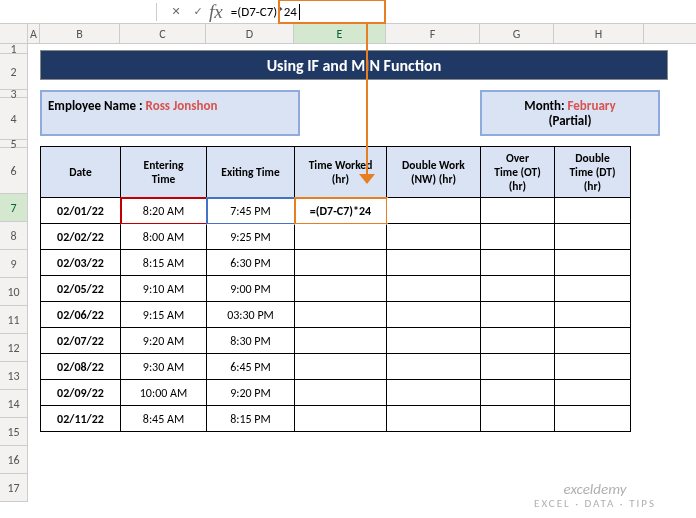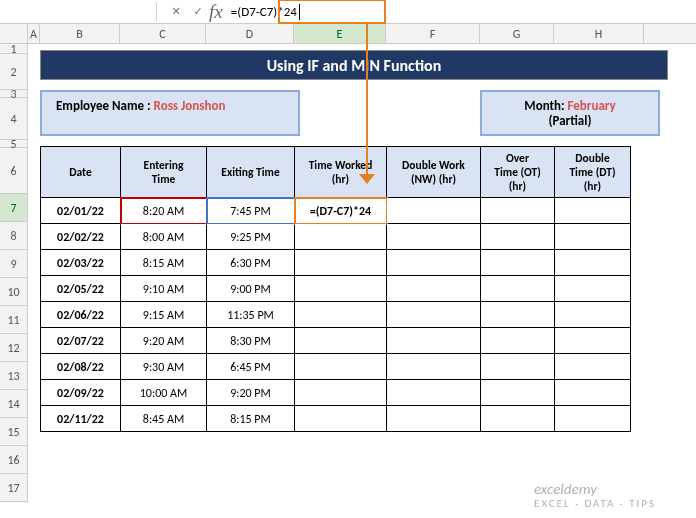--- a/index.html
+++ b/index.html
@@ -27,21 +27,21 @@
 .row-h.active { background: #d4e8d0; color: #0a6332; }
 
 
 .content { position: absolute; left: 40px; top: 50px; }
 
 
 .banner { width: 628px; height: 30px; background: #203864; color: #fff; font-weight: bold; font-size: 16px; text-align: center; line-height: 30px; margin-bottom: 10px; border: 1px solid #888; }
 
 
 .info-row { display: flex; gap: 180px; margin-bottom: 10px; }
-.info-box { background: #dae3f3; border: 2px solid #8faadc; padding: 6px 14px; font-size: 13px; }
+.info-box { background: #dae3f3; border: 2px solid #8faadc; padding: 6px 6px; font-size: 13px; }
 .info-box.emp { width: 260px; }
 .info-box.month { width: 180px; text-align: center; }
 .info-box b { font-weight: bold; }
 .info-box .val { color: #d9534f; font-weight: bold; }
 
 
 .tbl { border-collapse: collapse; }
 .tbl th, .tbl td { border: 1px solid #000; text-align: center; padding: 0; height: 26px; font-size: 12px; position: relative; }
 .tbl th { background: #dae3f3; font-weight: bold; font-size: 11.5px; padding: 4px 12px; height: 44px; vertical-align: middle; }
 .tbl td { background: #fff; font-weight: bold; }
@@ -58,21 +58,21 @@
 
 .sel-c { outline: 2px solid #c00000; outline-offset: -1px; }
 .sel-d { outline: 2px solid #4472c4; outline-offset: -1px; }
 .sel-e { outline: 2px solid #e67e22; outline-offset: -1px; background: #fff; font-weight: normal; text-align: left; padding-left: 4px; font-size: 12px; }
 
 
 .arrow-line { position: absolute; border-left: 2px solid #e67e22; left: 366px; top: 23px; height: 154px; width: 0; z-index: 10; }
 .arrow-head { position: absolute; left: 359px; top: 174px; width: 0; height: 0; border-left: 8px solid transparent; border-right: 8px solid transparent; border-top: 10px solid #e67e22; z-index: 10; }
 
 
-.watermark { position: absolute; right: 40px; bottom: 8px; color: #b0b0b0; font-size: 15px; font-style: italic; text-align: left; line-height: 1.1; }
+.watermark { position: absolute; right: 40px; bottom: 8px; color: #b0b0b0; font-size: 15px; font-style: italic; text-align: center; line-height: 1.1; }
 .watermark .sub { font-size: 11px; letter-spacing: 2px; font-style: normal; }
 </style>
 </head>
 <body>
 
 <div class="formula-bar">
   <span class="divider"></span>
   <span class="fb-icon">✕</span>
   <span class="fb-icon">✓</span>
   <span class="fx">fx</span>
@@ -205,21 +205,21 @@
           <td class="w-c tcell">9:10 AM</td>
           <td class="w-d tcell">9:00 PM</td>
           <td class="w-e"></td>
           <td class="w-f"></td>
           <td class="w-g"></td>
           <td class="w-h"></td>
         </tr>
     <tr>
           <td class="w-b">02/06/22</td>
           <td class="w-c tcell">9:15 AM</td>
-          <td class="w-d tcell">11:35 PM</td>
+          <td class="w-d tcell">03:30 PM</td>
           <td class="w-e"></td>
           <td class="w-f"></td>
           <td class="w-g"></td>
           <td class="w-h"></td>
         </tr>
     <tr>
           <td class="w-b">02/07/22</td>
           <td class="w-c tcell">9:20 AM</td>
           <td class="w-d tcell">8:30 PM</td>
           <td class="w-e"></td>

